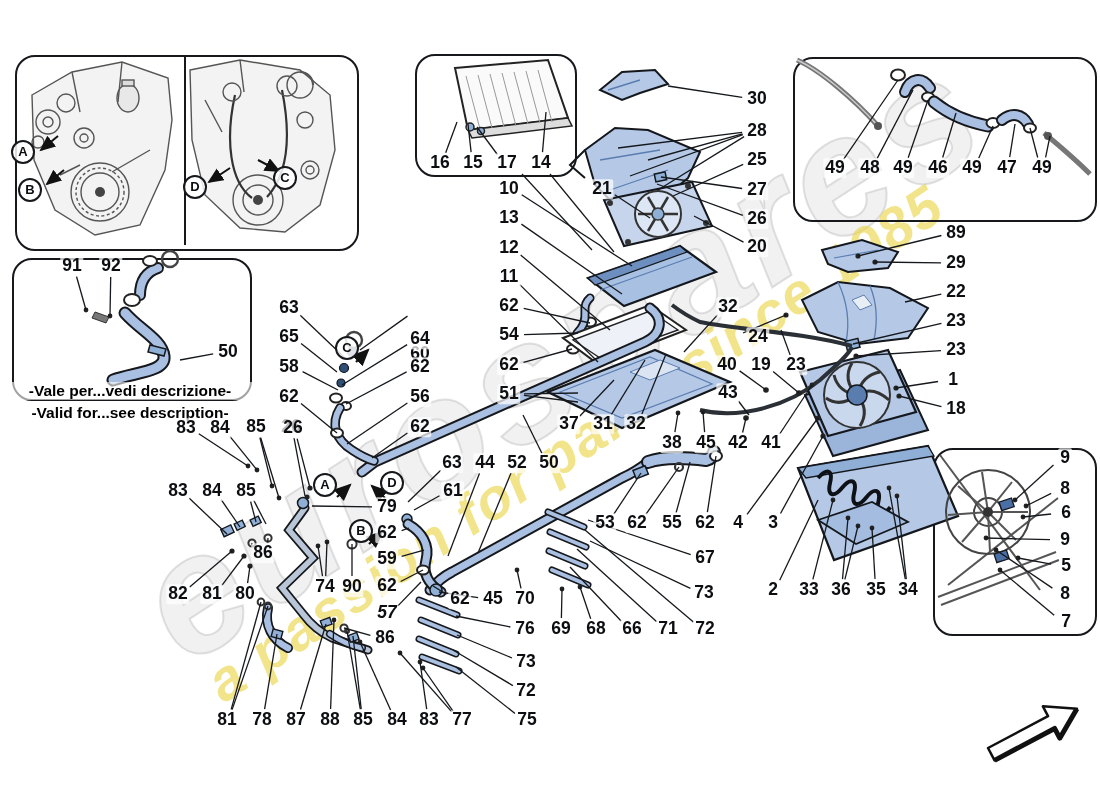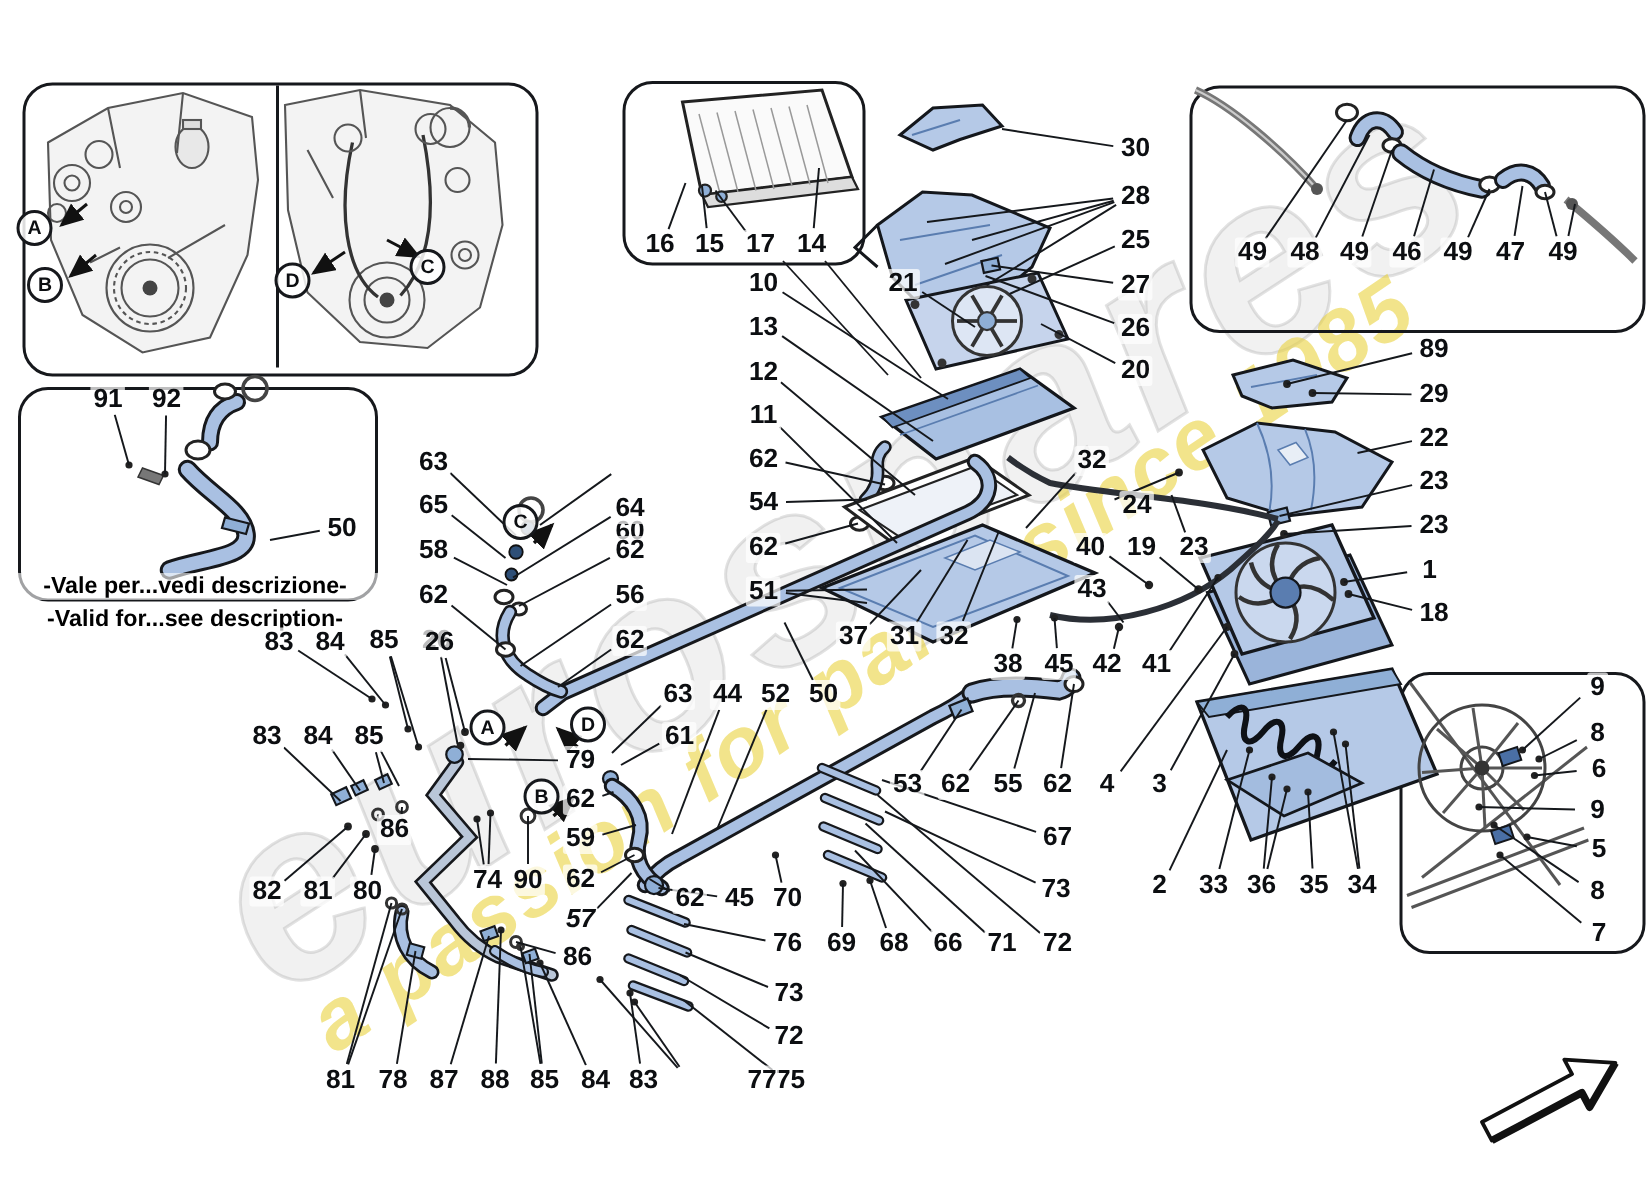--- a/index.html
+++ b/index.html
@@ -633,21 +633,21 @@
       <div class="callout" style="left: 526px; top: 662px;">73</div>
       <div class="callout" style="left: 526px; top: 691px;">72</div>
       <div class="callout" style="left: 527px; top: 720px;">75</div>
       <div class="callout" style="left: 227px; top: 720px;">81</div>
       <div class="callout" style="left: 262px; top: 720px;">78</div>
       <div class="callout" style="left: 296px; top: 720px;">87</div>
       <div class="callout" style="left: 330px; top: 720px;">88</div>
       <div class="callout" style="left: 363px; top: 720px;">85</div>
       <div class="callout" style="left: 397px; top: 720px;">84</div>
       <div class="callout" style="left: 429px; top: 720px;">83</div>
-      <div class="callout" style="left: 462px; top: 720px; margin-left: 46px;">77</div>
+      <div class="callout" style="left: 462px; top: 720px;">77</div>
       <div class="callout" style="left: 835px; top: 168px;">49</div>
       <div class="callout" style="left: 870px; top: 168px;">48</div>
       <div class="callout" style="left: 903px; top: 168px;">49</div>
       <div class="callout" style="left: 938px; top: 168px;">46</div>
       <div class="callout" style="left: 972px; top: 168px;">49</div>
       <div class="callout" style="left: 1007px; top: 168px;">47</div>
       <div class="callout" style="left: 1042px; top: 168px;">49</div>
       <div class="callout" style="left: 1065px; top: 458px;">9</div>
       <div class="callout" style="left: 1065px; top: 489px;">8</div>
       <div class="callout" style="left: 1066px; top: 513px;">6</div>

